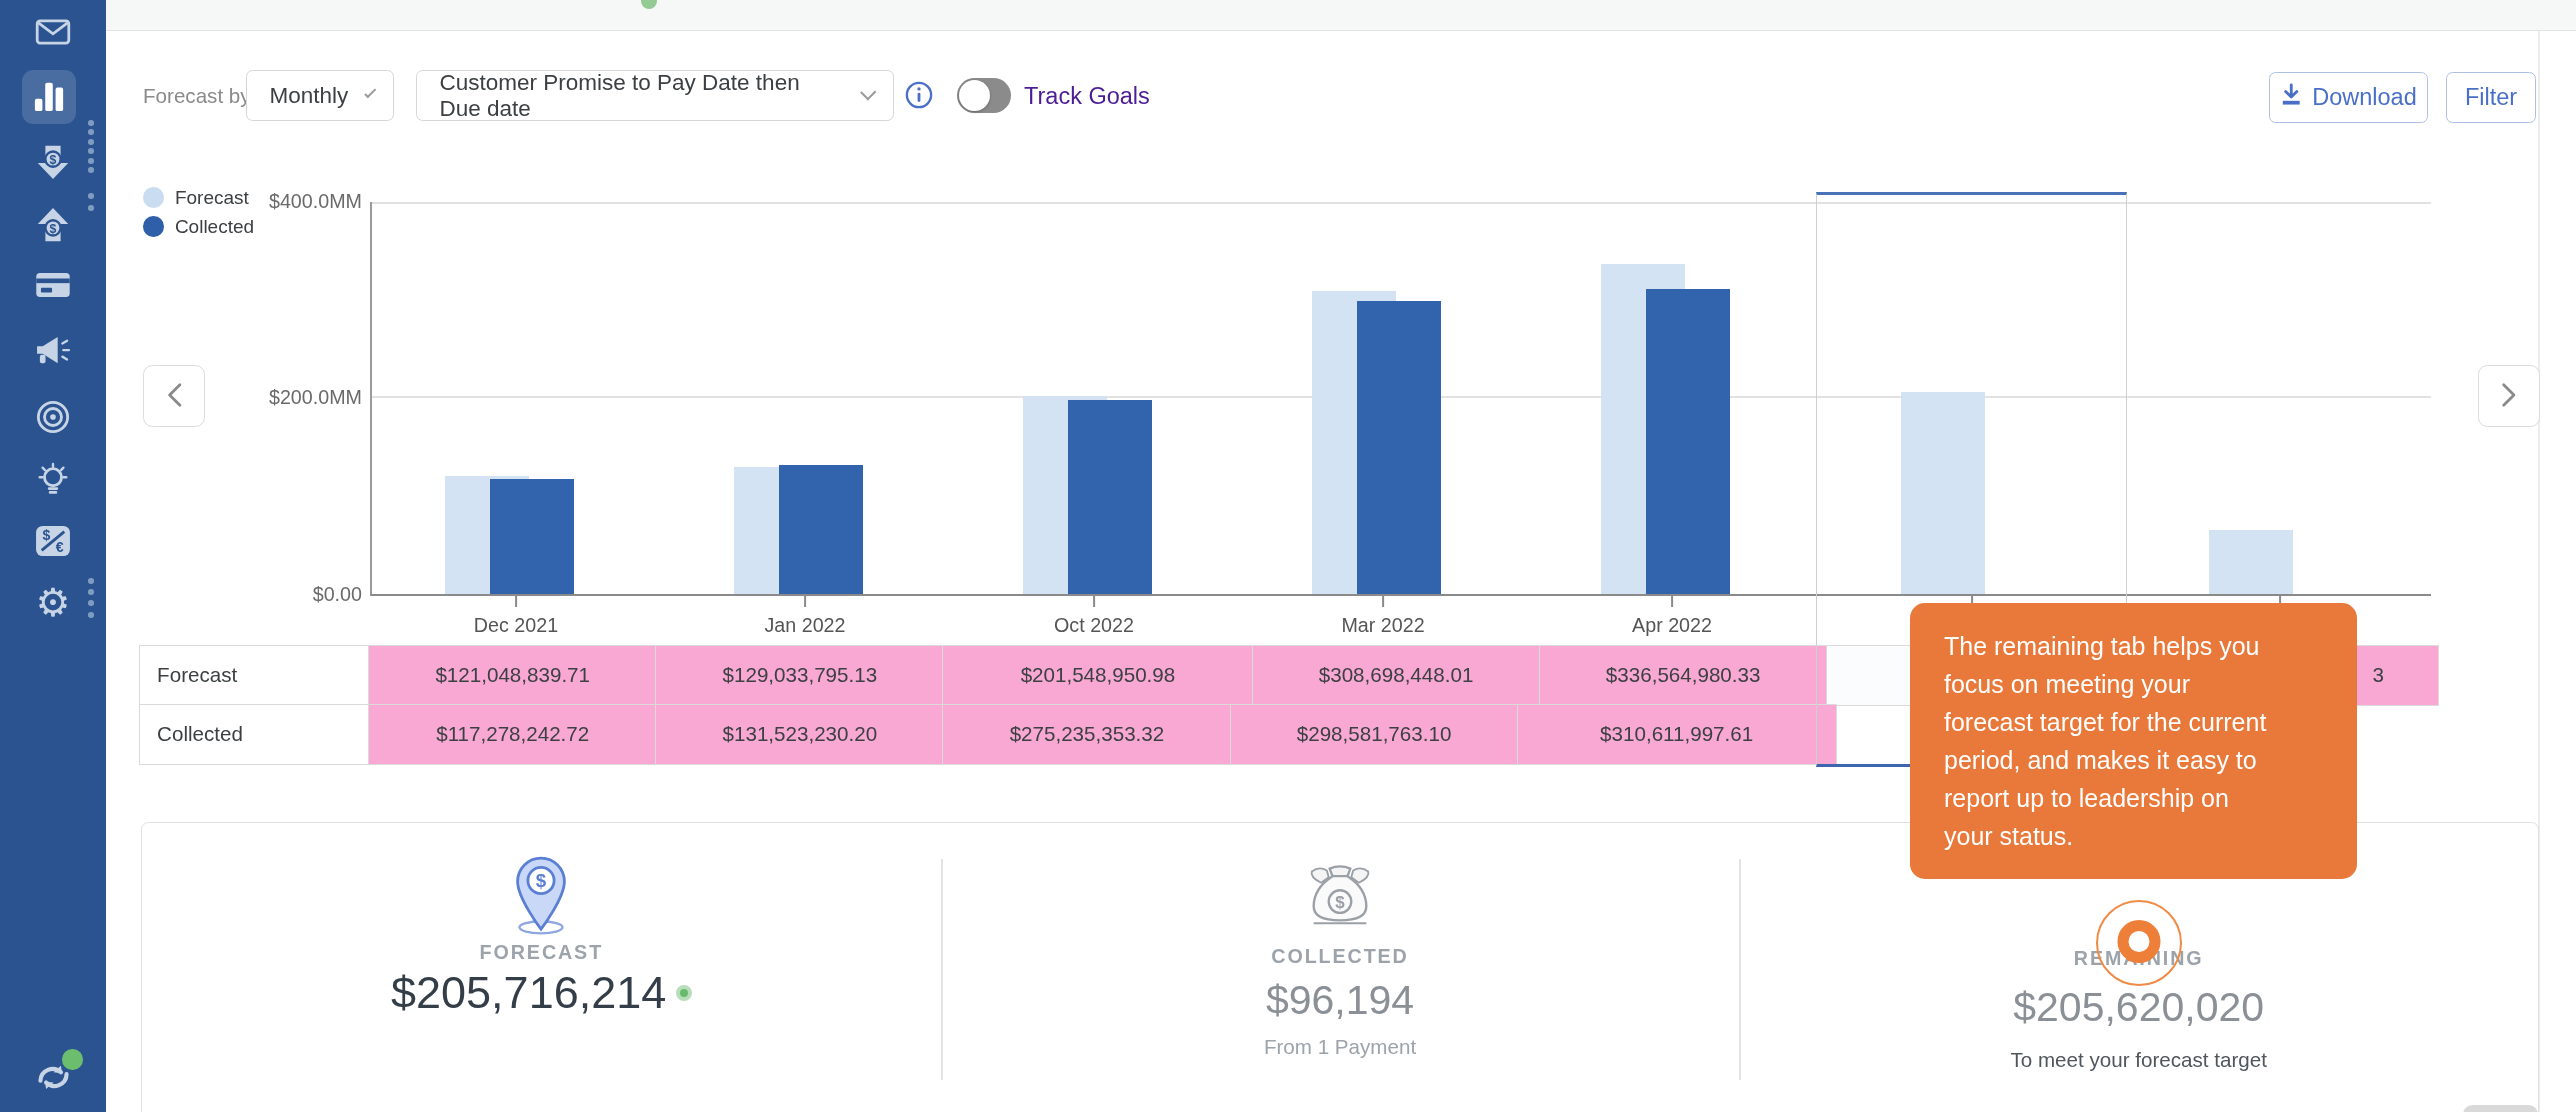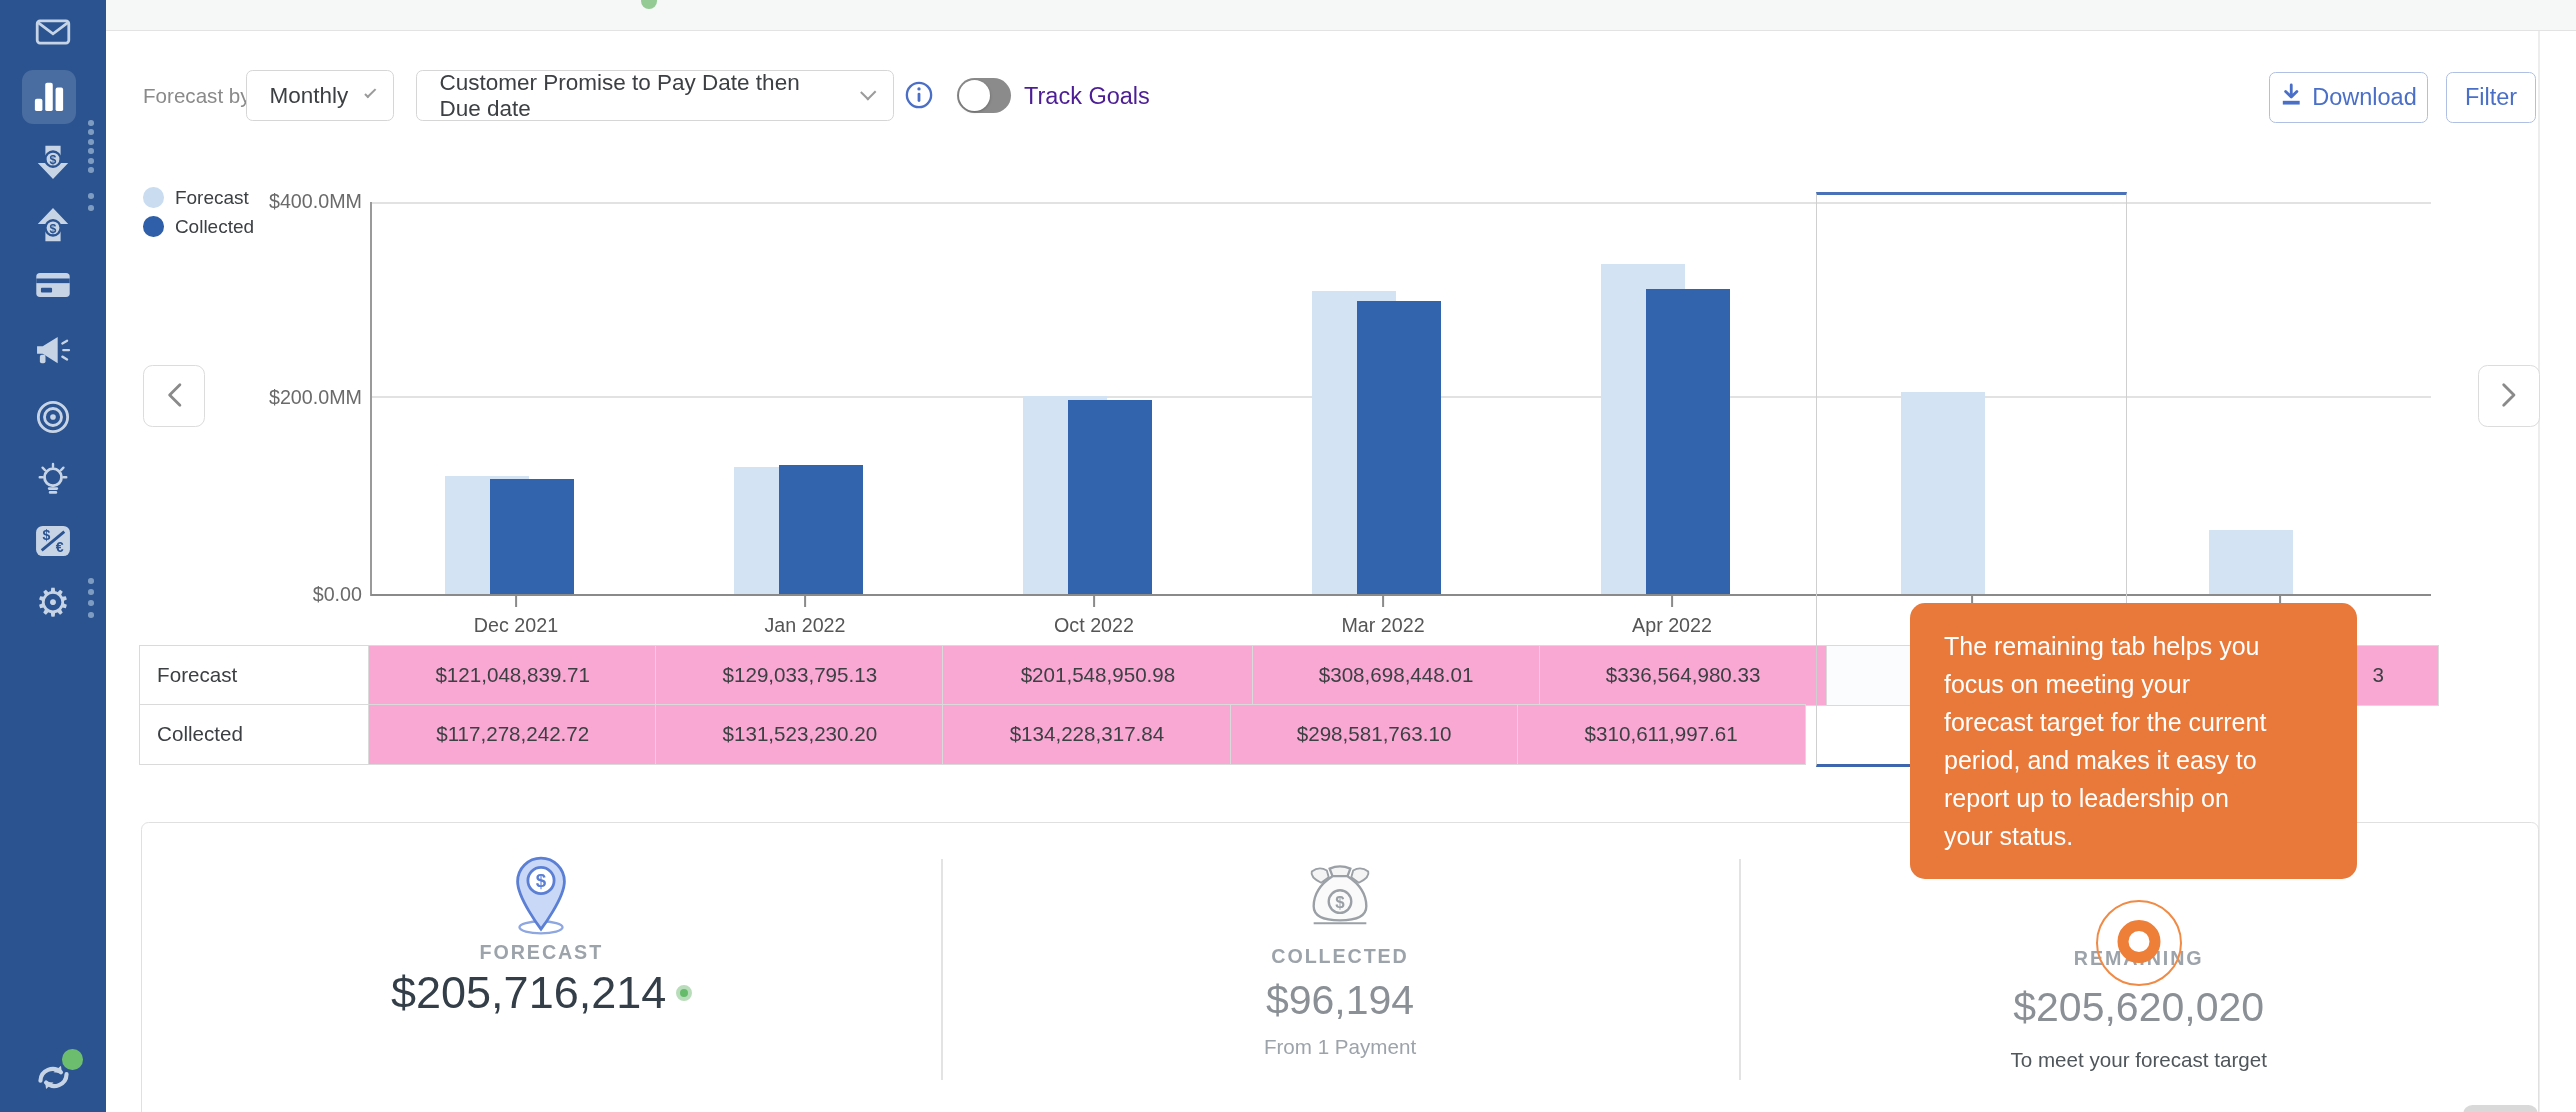--- a/index.html
+++ b/index.html
@@ -308,23 +308,23 @@
         <div class="tcell val" style="width: 311px;">$201,548,950.98</div>
         <div class="tcell val" style="width: 289px;">$308,698,448.01</div>
         <div class="tcell val" style="width: 289px;">$336,564,980.33</div>
         <div class="tcell val maycell" style="width: 311px;"></div>
         <div class="tcell val partial" style="width: 304px;">3</div>
       </div>
       <div class="trow">
         <div class="tcell label" style="width: 231px;">Collected</div>
         <div class="tcell val" style="width: 289px;">$117,278,242.72</div>
         <div class="tcell val" style="width: 289px;">$131,523,230.20</div>
-        <div class="tcell val" style="width: 289px;">$134,228,317.84</div>
+        <div class="tcell val" style="width: 289px;">$275,235,353.32</div>
         <div class="tcell val" style="width: 289px;">$298,581,763.10</div>
-        <div class="tcell val" style="width: 289px;">$310,611,997.61</div>
+        <div class="tcell val" style="width: 320px;">$310,611,997.61</div>
       </div>
     </div>
 
   <div class="tooltip">
     <div class="tooltip-text">The remaining tab helps you
 focus on meeting your
 forecast target for the current
 period, and makes it easy to
 report up to leadership on
 your status.</div>

